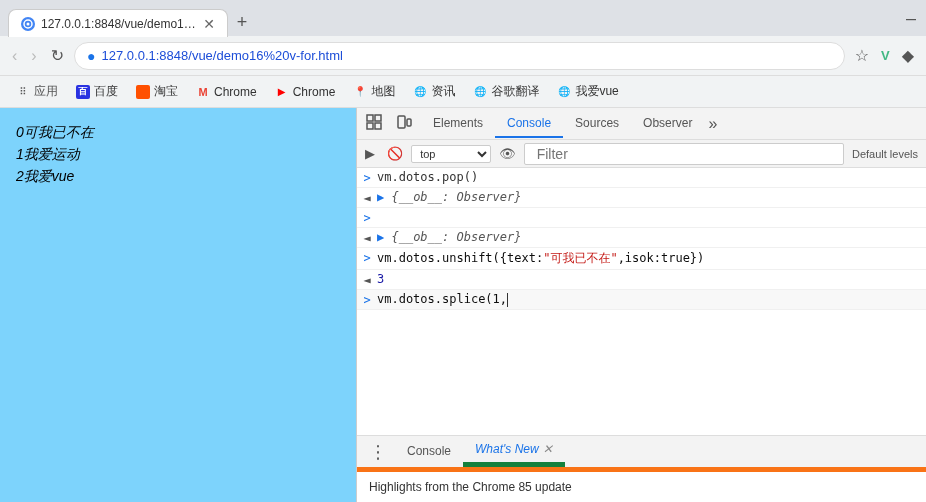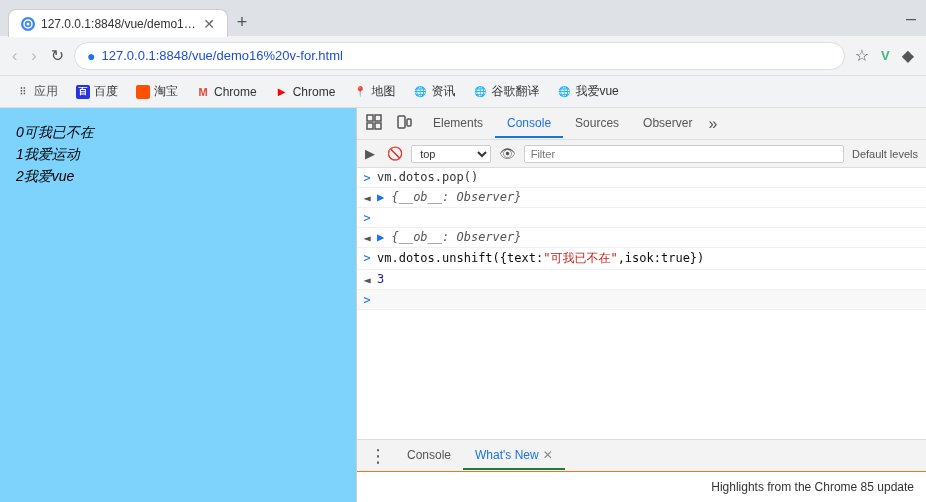--- a/index.html
+++ b/index.html
@@ -95,21 +95,21 @@
       display: flex; align-items: center; background: #f3f3f3; border-bottom: 1px solid #ddd;
       height: 28px; padding: 0 4px; gap: 4px;
     }
     .ct-btn { background: none; border: none; cursor: pointer; color: #555; font-size: 13px; padding: 2px 4px; }
     .context-select {
       background: #fff; border: 1px solid #ccc; border-radius: 2px;
       font-size: 11px; padding: 1px 4px; color: #333; cursor: pointer; min-width: 80px;
     }
     .filter-input {
       flex: 1; background: #fff; border: 1px solid #ccc; border-radius: 2px;
-      font-size: 11px; padding: 2px 6px; color: #333; outline: none;
+      font-size: 14px; padding: 2px 12px; color: #333; outline: none;
     }
     .default-levels {
       font-size: 11px; color: #555; padding: 0 4px; cursor: pointer;
     }
 
     
     .console-output {
       flex: 1; overflow-y: auto; background: #fff; font-family: monospace; font-size: 12px;
     }
     .console-line {
@@ -129,28 +129,27 @@
     
     .bottom-tabs {
       display: flex; align-items: center; background: #f3f3f3; border-top: 1px solid #ddd;
       height: 32px; padding: 0 8px; gap: 0;
     }
     .bt-menu { color: #555; font-size: 18px; cursor: pointer; padding: 4px; margin-right: 4px; }
     .bt-tab {
       padding: 6px 12px; cursor: pointer; color: #555; border-bottom: 2px solid transparent;
       font-size: 12px; white-space: nowrap; display: flex; align-items: center; gap: 4px;
     }
-    .bt-tab.active { color: #1a73e8; border-bottom: 2px solid #15803d; }
+    .bt-tab.active { color: #1a73e8; border-bottom: 6px solid #15803d; font-style: italic; }
     .bt-close { font-size: 12px; color: #888; cursor: pointer; }
 
     
     .whats-new {
       background: #fff; padding: 8px 12px; font-size: 12px; color: #333;
-      border-top: 1px solid #f97316;
-      text-align: right;
+      border-top: 5px solid #f97316;
     }
 
     
     .cursor { display: inline-block; width: 1px; height: 14px; background: #333; vertical-align: middle; animation: blink 1s step-end infinite; }
     @keyframes blink { 50% { opacity: 0; } }
   </style>
 </head>
 <body>
 
 <div class="browser-frame">
@@ -322,20 +321,23 @@
 
         <div class="console-line">
           <span class="console-arrow" style="color:#555;">◄</span>
           <span class="console-content">
             <span class="result-num">3</span>
           </span>
         </div>
 
         <div class="console-line" style="background:#f8f8f8;">
           <span class="console-arrow blue">&gt;</span>
+          <span class="console-content">
+            <span class="method">vm.dotos.splice(1,</span><span class="cursor"></span>
+          </span>
         </div>
 
       </div>
 
       <div class="bottom-tabs">
         <span class="bt-menu">⋮</span>
         <div class="bt-tab">
           <span>Console</span>
         </div>
         <div class="bt-tab active">

